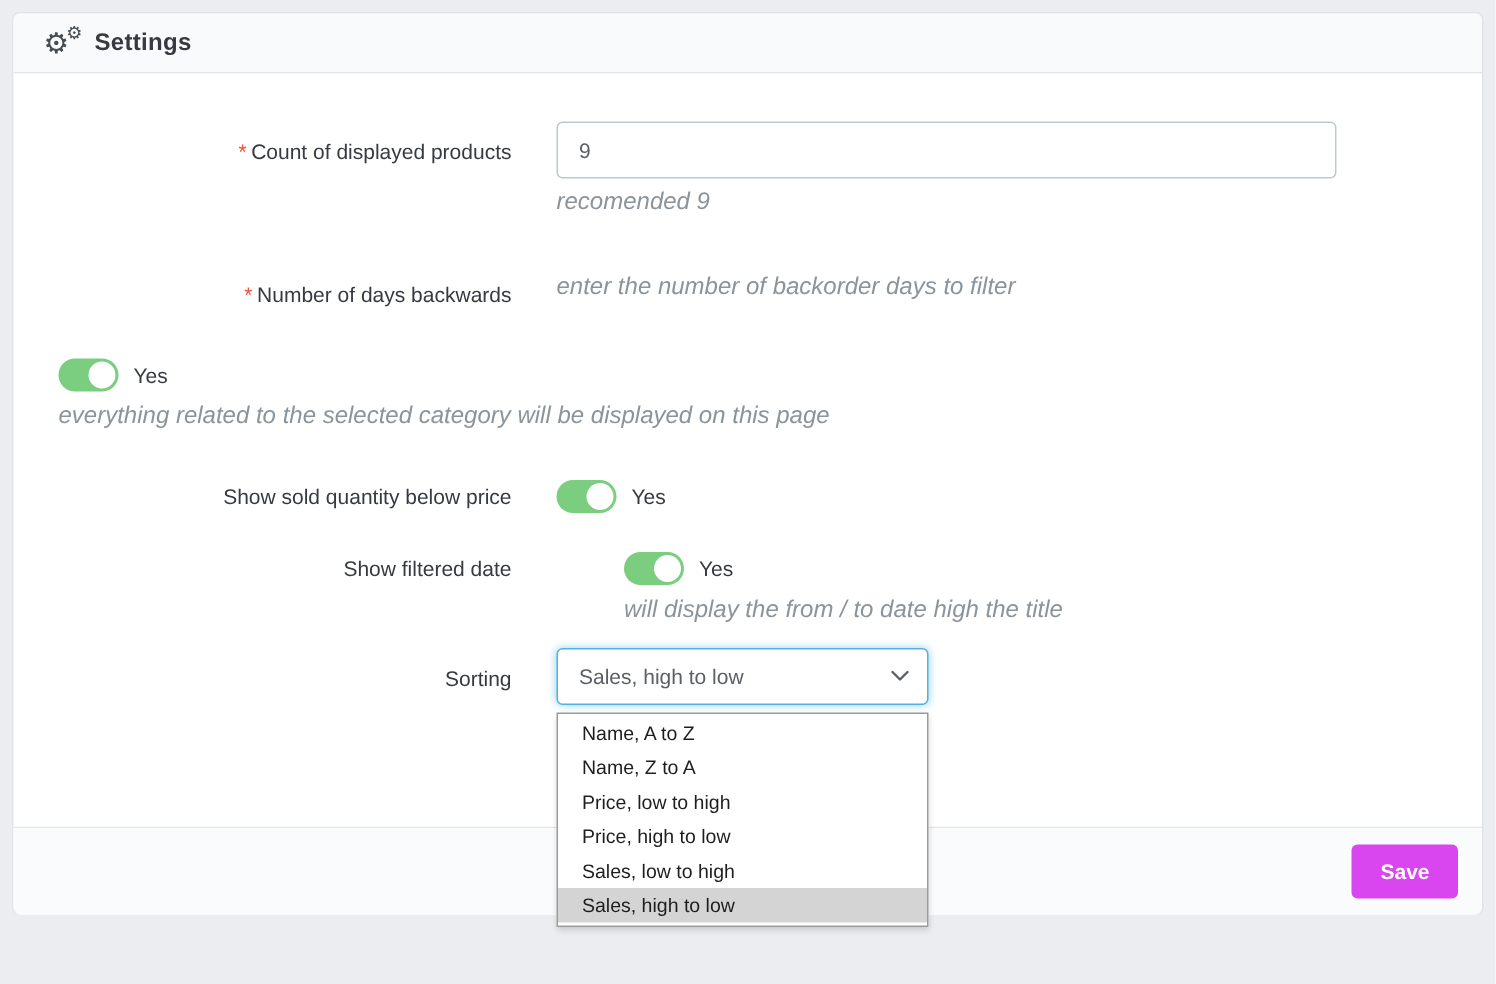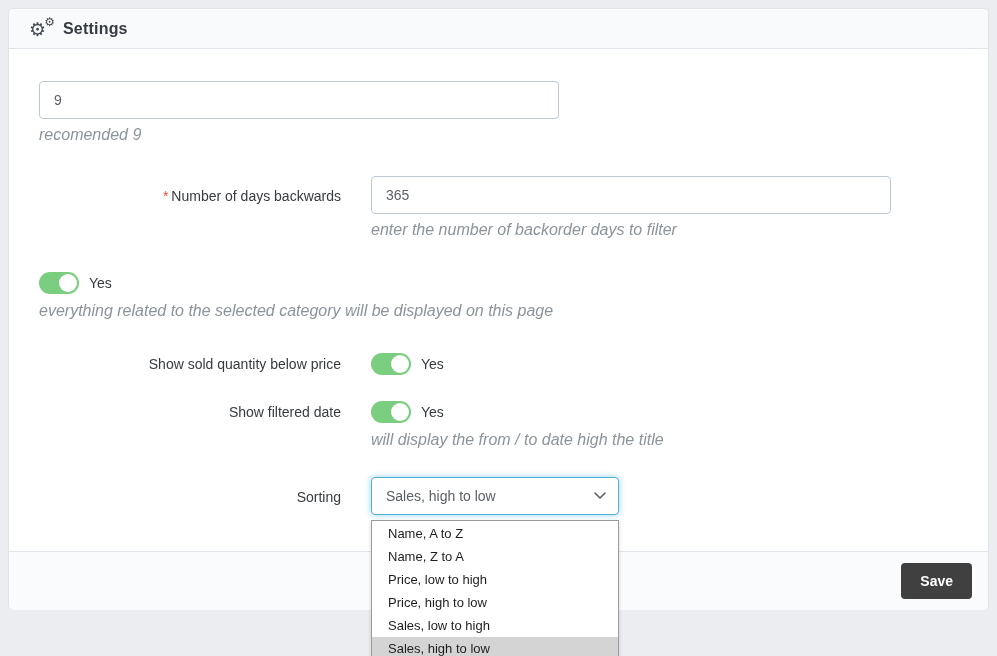--- a/index.html
+++ b/index.html
@@ -43,21 +43,21 @@
   .gear-big { font-size: 19px; left: 0; top: 3px; }
   .gear-small { font-size: 12px; right: 0; top: -1px; }
   .panel-title { font-size: 16px; font-weight: 700; letter-spacing: .2px; }
 
   
   .panel-body { height: 502px; padding-top: 32px; }
 
   .form-row { display: flex; align-items: flex-start; }
   .mb-32 { margin-bottom: 32px; }
   .mb-24 { margin-bottom: 24px; }
-  .mb-28 { margin-bottom: 28px; }
+  .mb-28 { margin-bottom: 16px; gap: 45px; }
 
   .col-label {
     width: 332px;
     text-align: right;
     font-size: 14px;
     line-height: 20px;
     padding-top: 10px;
     color: #363a41;
   }
   .row-switch .col-label { padding-top: 2px; }
@@ -154,21 +154,21 @@
     justify-content: flex-end;
     height: 59px;
     padding-right: 16px;
     background: #fafbfc;
     border-top: 1px solid #e1e6ea;
     border-radius: 0 0 5px 5px;
   }
   .save-btn {
     height: 36px;
     padding: 0 19px;
-    background: #404040;
+    background: #d946ef;
     color: #ffffff;
     border: none;
     border-radius: 4px;
     font-size: 14px;
     font-weight: 700;
     font-family: "Liberation Sans", "DejaVu Sans", sans-serif;
     cursor: pointer;
   }
 </style>
 </head>
@@ -181,30 +181,30 @@
       <span class="gears">
         <span class="gear gear-big">⚙</span>
         <span class="gear gear-small">⚙</span>
       </span>
       <span class="panel-title">Settings</span>
     </div>
 
     <div class="panel-body">
 
       <div class="form-row mb-32">
+        <label class="col-label"><span class="required">*</span><span>Count of displayed products</span></label>
         <div class="col-control">
           <input class="text-input" type="text" value="9" style="">
           <div class="help">recomended 9</div>
         </div>
       </div>
 
       <div class="form-row mb-32">
         <label class="col-label"><span class="required">*</span><span>Number of days backwards</span></label>
         <div class="col-control">
-          <input class="text-input" type="text" value="365" style="">
           <div class="help">enter the number of backorder days to filter</div>
         </div>
       </div>
 
       <div class="form-row row-switch mb-32">
         <div class="col-control">
           <div class="switch-line">
             <span class="switch on">
                 <span class="knob"></span>
               </span>

